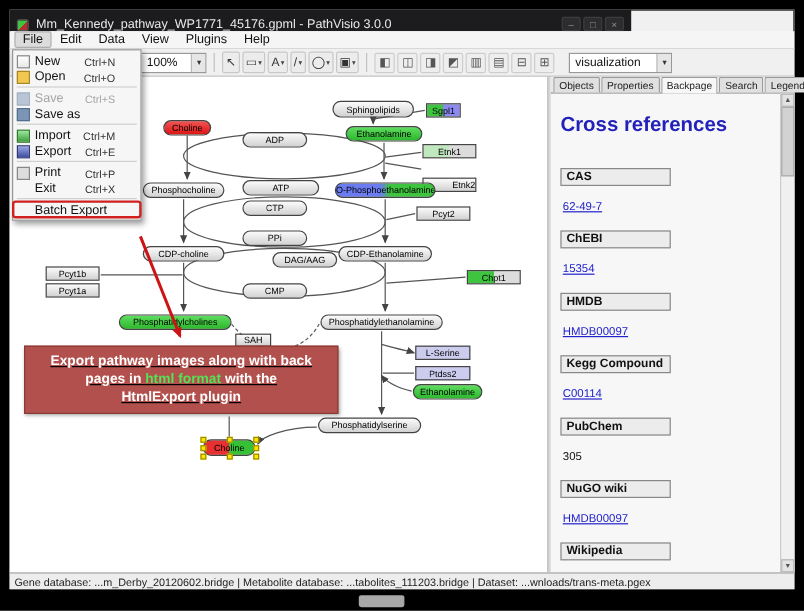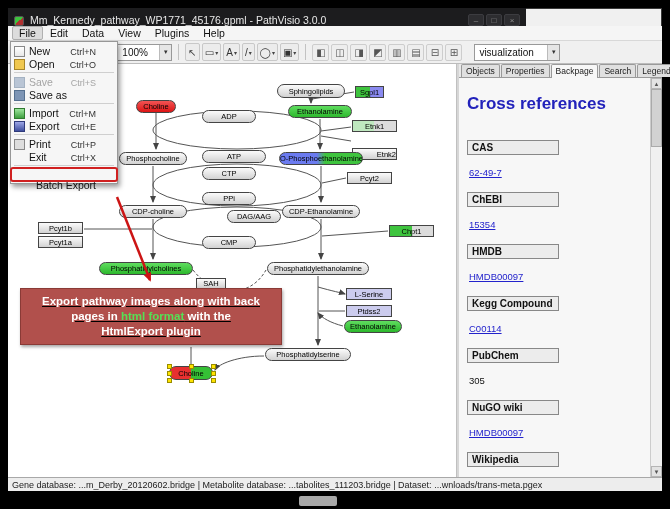--- a/index.html
+++ b/index.html
@@ -74,21 +74,21 @@
   .fill-greengray{background:linear-gradient(to right,#3ec43e 0 50%,#dcdcdc 50% 100%);}
   .handle{position:absolute;width:5px;height:5px;background:var(--handle,#ffe400);border:1px solid #998c00;}
   
   .annotation{position:absolute;left:20px;top:288px;width:262px;height:57px;background:var(--ann-bg,#b1504c);border:1px solid #8a3a36;box-shadow:1px 2px 3px rgba(0,0,0,.35);padding-top:5px;text-align:center;text-decoration:underline;}
   .ann-line{font-size:11.5px;font-weight:bold;color:#fff;line-height:15px;}
   .ann-hl{color:var(--ann-hl,#55e055);}
   
   .file-menu{position:absolute;left:10px;top:41px;width:108px;background:#f6f6f6;border:1px solid #979797;box-shadow:2px 3px 5px rgba(0,0,0,.4);padding:2px 0;}
   .mi{display:flex;align-items:flex-end;height:13px;padding:0 21px 0 3px;}
   .mi.disabled .mi-label,.mi.disabled .mi-short{color:#a5a5a5;}
-  .mi.highlighted{outline:2px solid #d02020;outline-offset:-1px;border-radius:2px;flex-direction:column;}
+  .mi.highlighted{outline:2px solid #d02020;outline-offset:-1px;border-radius:2px;}
   .mi-icon{width:11px;height:11px;margin-right:4px;flex:none;}
   .ic-new{background:linear-gradient(#fff,#e8e8e8);border:1px solid #888;}
   .ic-open{background:#f0c850;border:1px solid #a8862a;}
   .ic-save{background:#7d95b5;border:1px solid #55708f;opacity:.5;}
   .ic-saveas{background:#7d95b5;border:1px solid #55708f;}
   .ic-import{background:linear-gradient(#9de69d,#3f9e3f);border:1px solid #2f7a2f;}
   .ic-export{background:linear-gradient(#9da6e6,#3f4f9e);border:1px solid #2f3a7a;}
   .ic-print{background:#ddd;border:1px solid #888;}
   .ic-blank{background:transparent;border:none;}
   .mi-label{font-size:10.5px;color:#111;flex:1;white-space:nowrap;}

